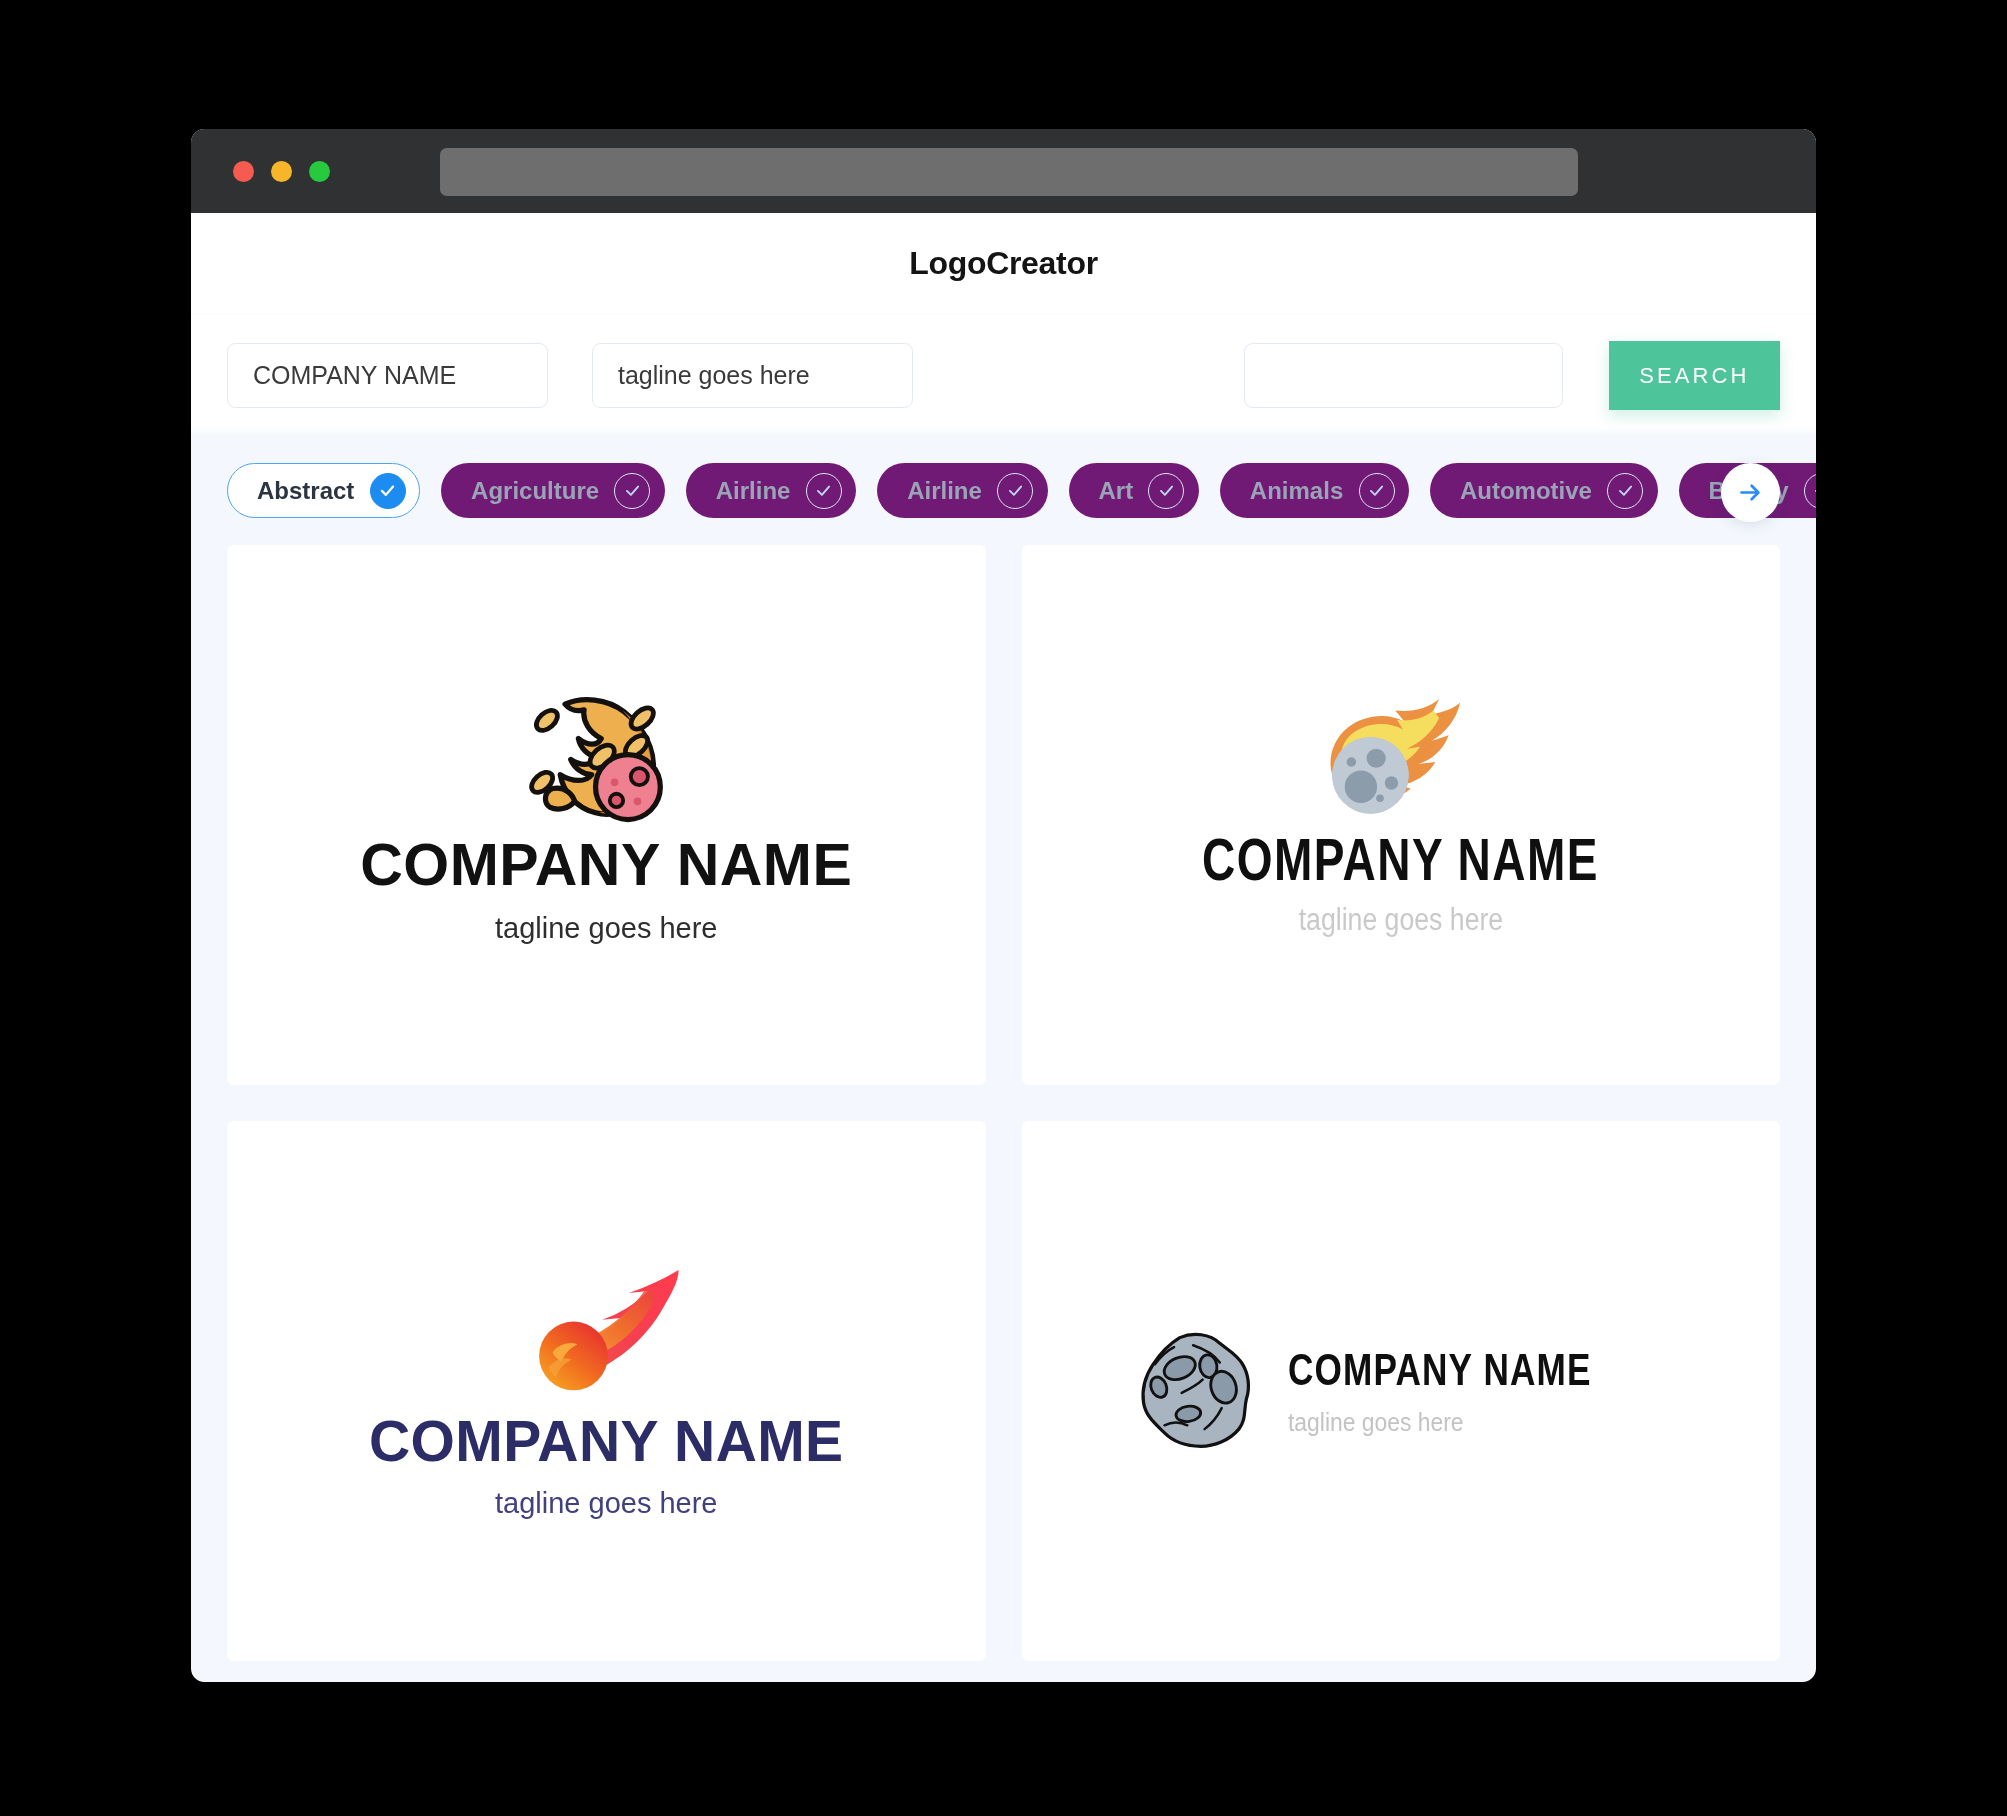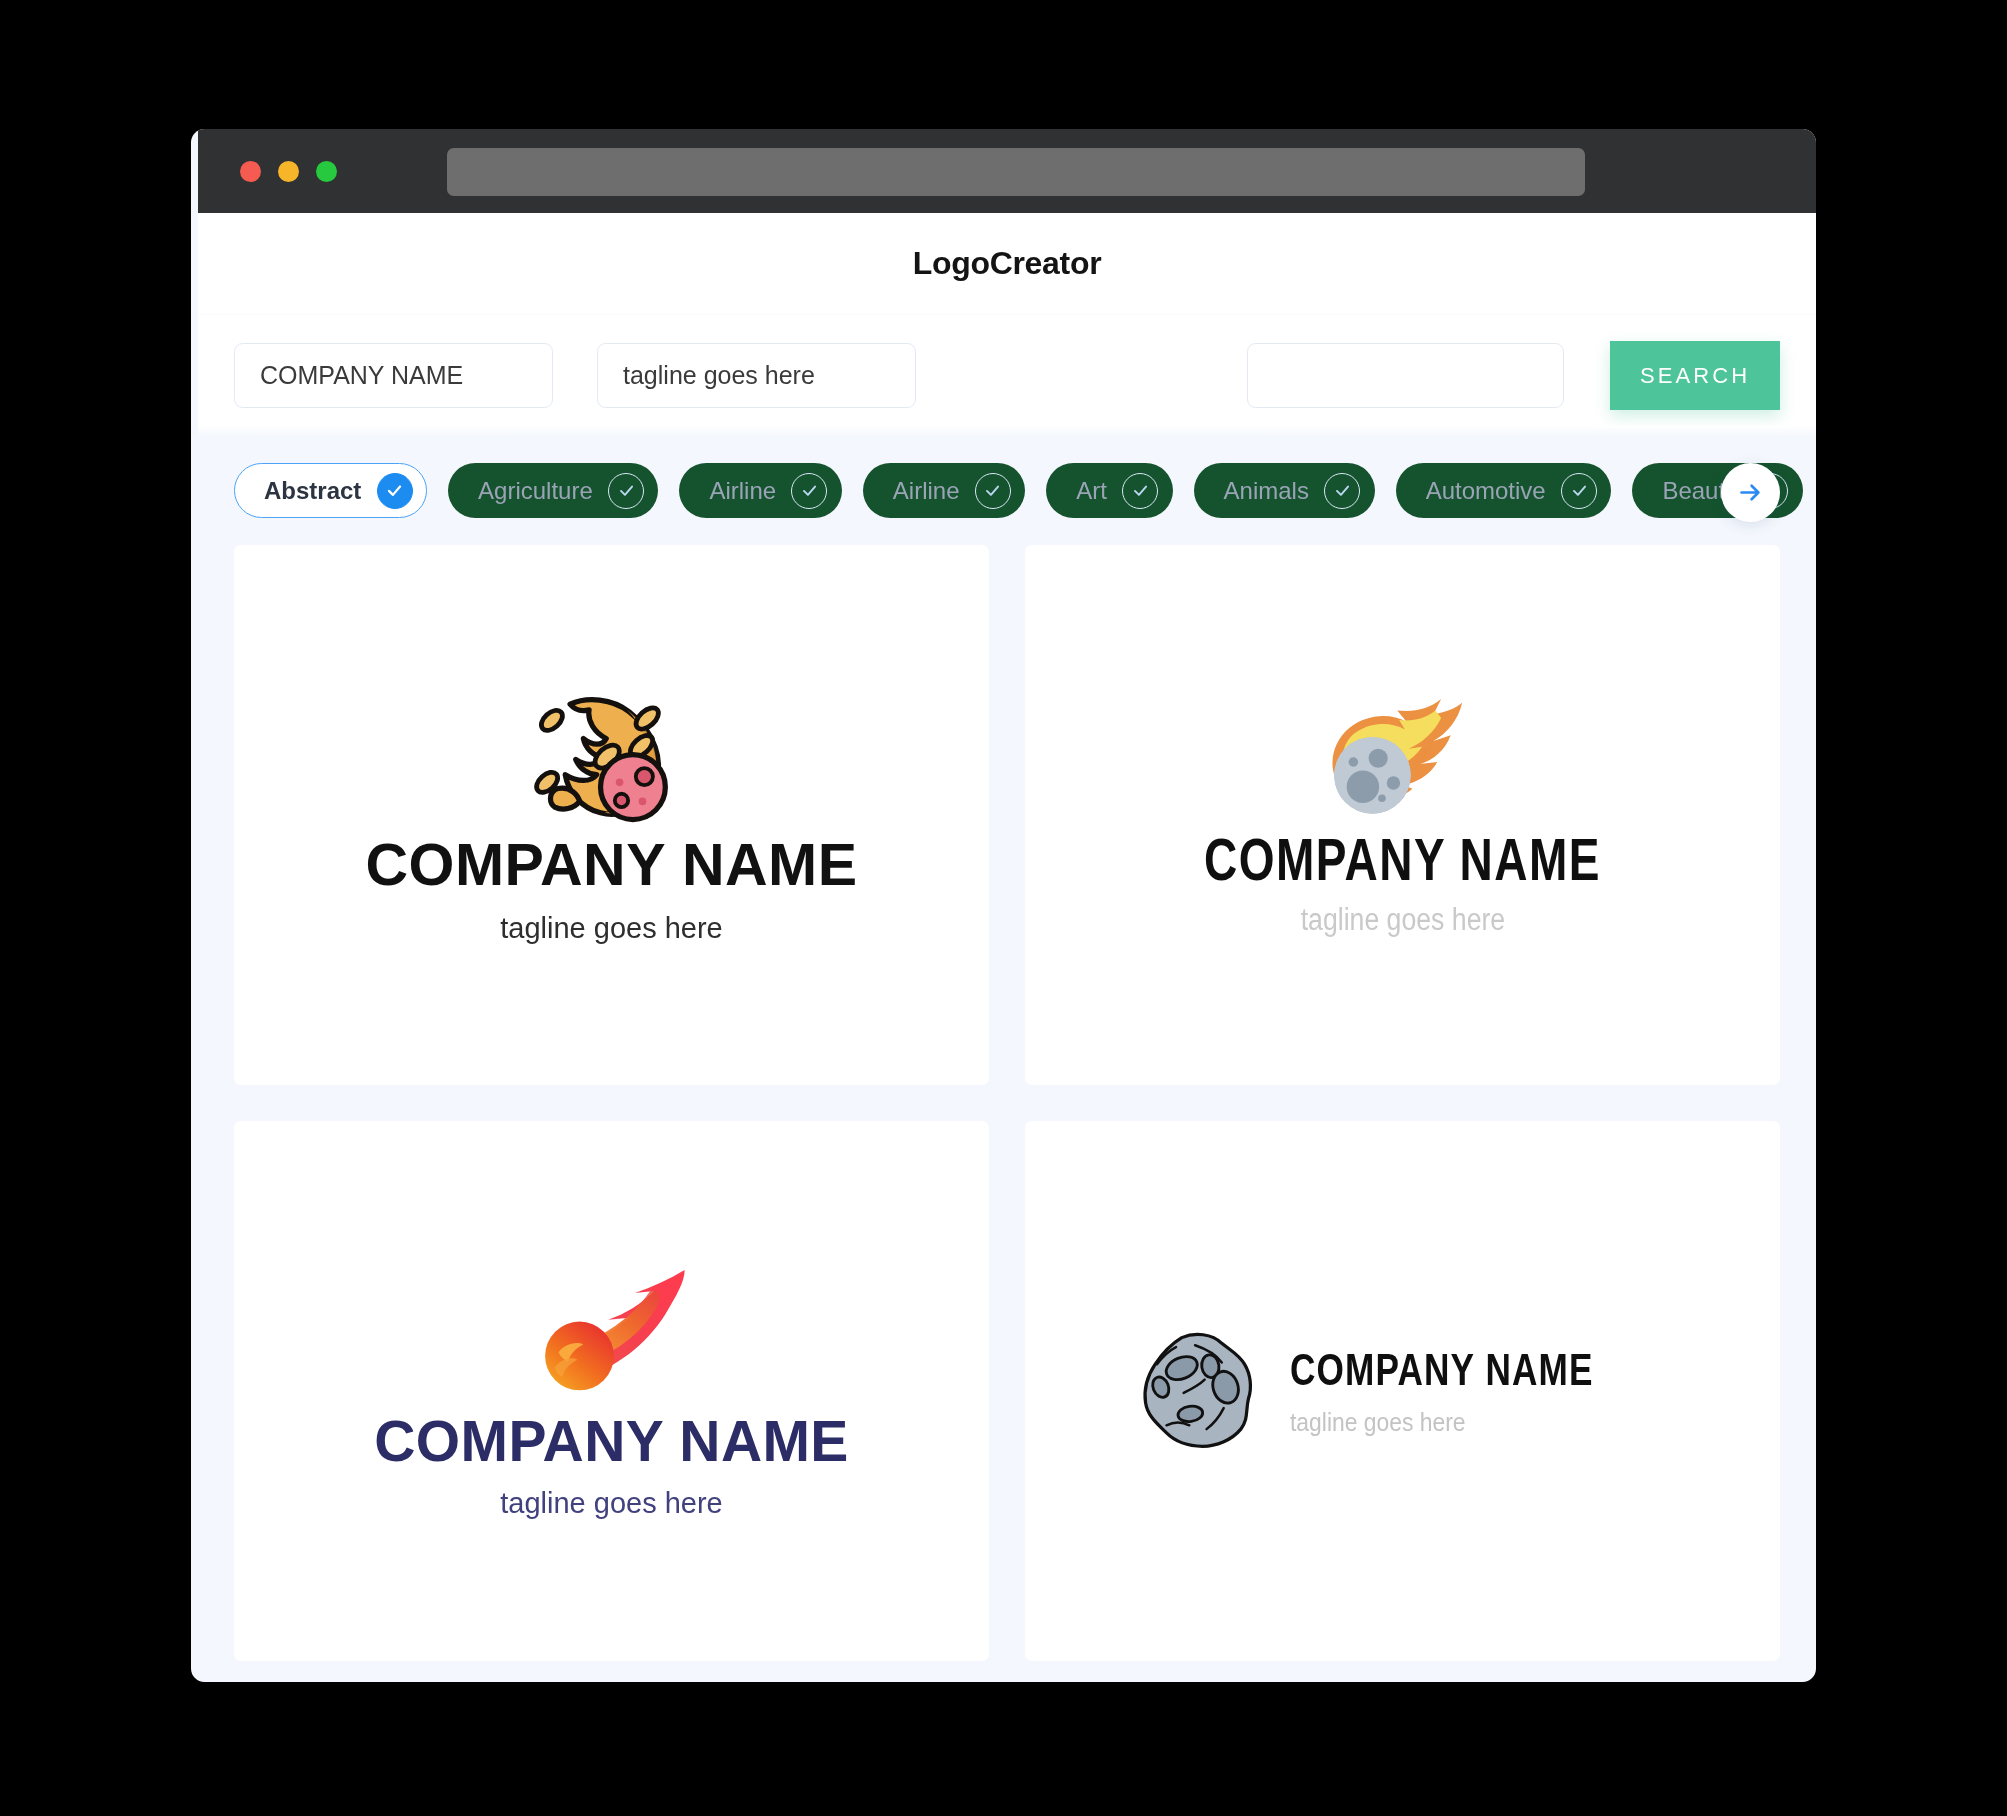--- a/index.html
+++ b/index.html
@@ -16,21 +16,20 @@
   #browser-window {
     position: absolute;
     left: 191px;
     top: 129px;
     width: 1625px;
     height: 1553px;
     border-radius: 13.4px;
     background: #f4f7fd;
     overflow: hidden;
     box-shadow: 0 17px 57px rgba(0,0,0,0.35);
-    padding-left: 7px;
   }
 
   #title-bar {
     position: relative;
     height: 84px;
     background: #2f3133;
     display: flex;
     align-items: center;
     padding: 0 0 0 42px;
   }
@@ -124,31 +123,32 @@
     height: 109px;
     padding: 0 36px;
     display: flex;
     align-items: center;
     background: #f4f7fd;
     overflow: hidden;
   }
   .chip {
     height: 55px;
     border-radius: 28px;
-    background: #14532d;
+    background: #701a75;
     display: flex;
     align-items: center;
     padding: 0 13.4px 0 29px;
     margin-right: 21px;
     font-size: 24px;
     color: #9aa4b6;
     white-space: nowrap;
     cursor: pointer;
     border: 1px solid transparent;
     flex: 0 0 auto;
+    font-weight: bold;
   }
   .chip .chip-label { margin-right: 15.3px; }
   .chip.selected {
     background: #ffffff;
     border: 1.4px solid #4da3f5;
     color: #2c3442;
     font-weight: bold;
     text-align: center;
   }
   .check {

